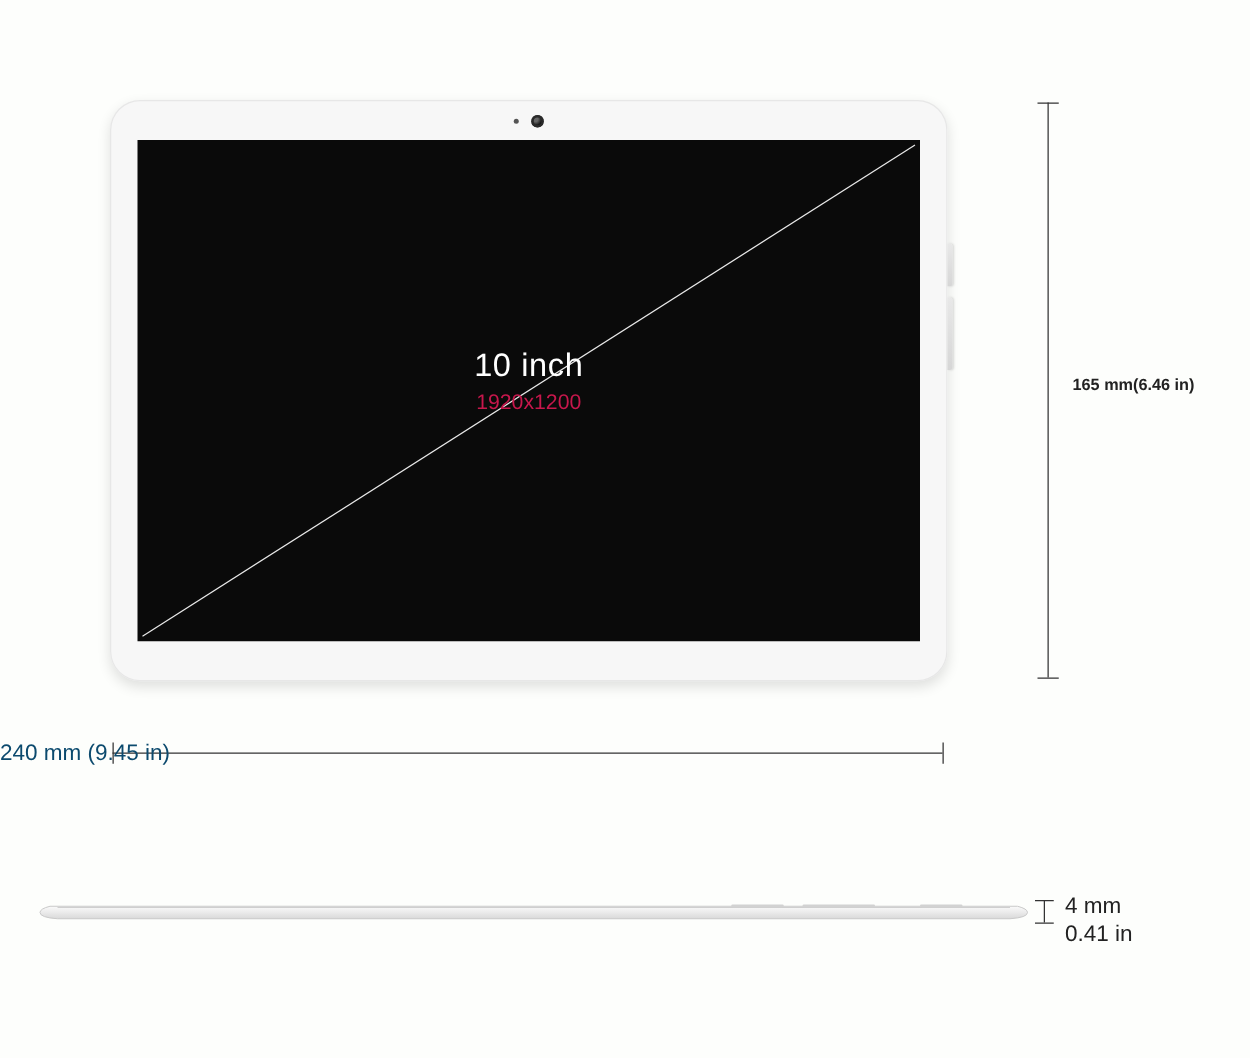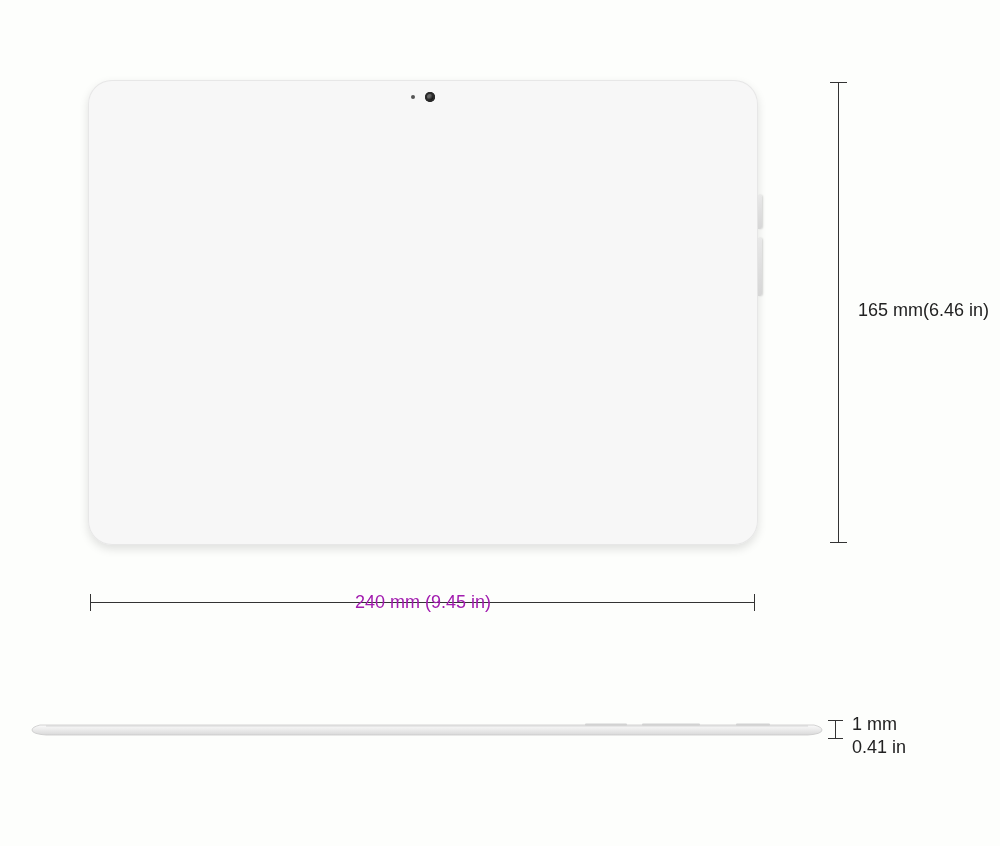--- a/index.html
+++ b/index.html
@@ -81,32 +81,33 @@
   
   .dim-line { position: absolute; background:#333; }
   .dim-cap  { position: absolute; background:#333; }
 
   
   .h-line { left: 838px; top: 82px; width:1px; height:460px; }
   .h-cap-top { left: 830px; top: 82px; width:17px; height:1px; }
   .h-cap-bot { left: 830px; top: 542px; width:17px; height:1px; }
   .h-label {
     position:absolute; left:858px; top:300px;
-    font-size:18px; color:#222;
+    font-size:13px; color:#222;
     white-space:nowrap;
+    font-weight:bold;
   }
 
   
   .w-line { left: 90px; top: 602px; width:664px; height:1px; }
   .w-cap-l { left: 90px; top:594px; width:1px; height:17px; }
   .w-cap-r { left: 754px; top:594px; width:1px; height:17px; }
   .w-label {
     position:absolute; left:0; width:846px; top:592px;
-    text-align:center;
-    font-size:18px; color:#a21caf;
+    text-align:left;
+    font-size:18px; color:#0c4a6e;
   }
 
   
   .t-line  { left: 835px; top: 720px; width:1px; height:18px; }
   .t-cap-t { left: 828px; top: 720px; width:15px; height:1px; }
   .t-cap-b { left: 828px; top: 738px; width:15px; height:1px; }
   .t-label {
     position:absolute; left:852px; top:713px;
     font-size:18px; color:#222; line-height:1.25;
     white-space:nowrap;
@@ -125,20 +126,29 @@
 
 <div class="tablet">
   <div class="side-btn a"></div>
   <div class="side-btn b"></div>
 
   <div class="cam-cluster">
     <span class="dot-sm"></span>
     <span class="dot-lg"></span>
   </div>
 
+  <div class="bezel">
+    <svg width="626" height="401">
+      <line x1="4" y1="397" x2="622" y2="4" stroke="#e9e9e9" stroke-width="1"></line>
+    </svg>
+    <div class="screen-label">
+      <div class="screen-size">10 inch</div>
+      <div class="screen-res">1920x1200</div>
+    </div>
+  </div>
 </div>
 
 <div class="dim-line h-line"></div>
 <div class="dim-cap h-cap-top"></div>
 <div class="dim-cap h-cap-bot"></div>
 <div class="h-label">165 mm(6.46 in)</div>
 
 <div class="dim-line w-line"></div>
 <div class="dim-cap w-cap-l"></div>
 <div class="dim-cap w-cap-r"></div>
@@ -167,15 +177,15 @@
     <rect x="555" y="5.5" width="42" height="2.2" rx="1" fill="#d2d2d2"></rect>
     <rect x="612" y="5.5" width="58" height="2.2" rx="1" fill="#d2d2d2"></rect>
     <rect x="706" y="5.5" width="34" height="2.2" rx="1" fill="#d2d2d2"></rect>
   </svg>
 </div>
 
 <div class="dim-line t-line"></div>
 <div class="dim-cap t-cap-t"></div>
 <div class="dim-cap t-cap-b"></div>
 <div class="t-label">
-  <span>1 mm</span><br>
+  <span>4 mm</span><br>
   <span>0.41 in</span>
 </div>
 
 </body></html>

